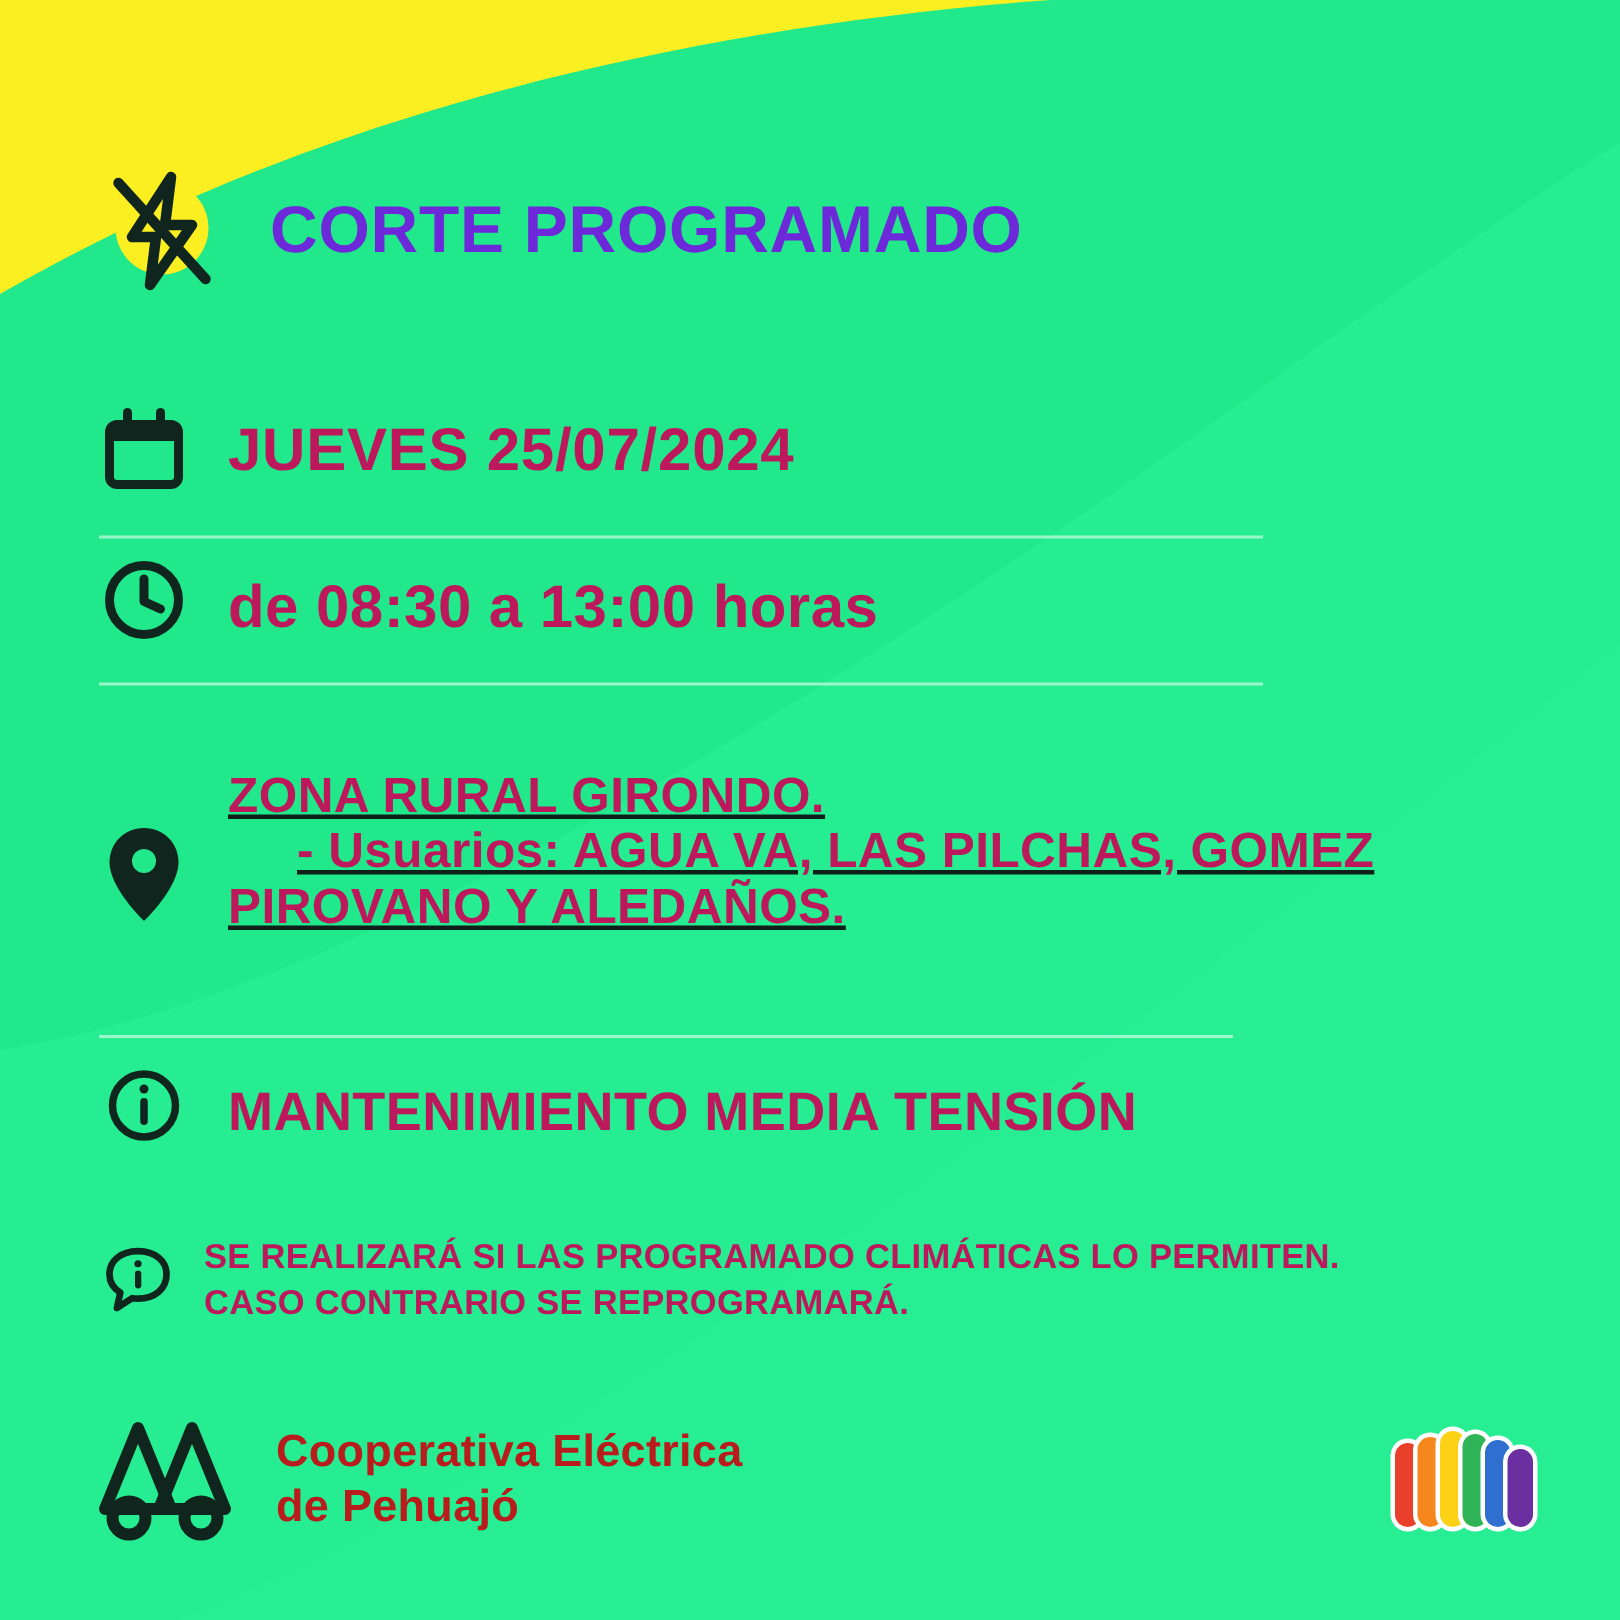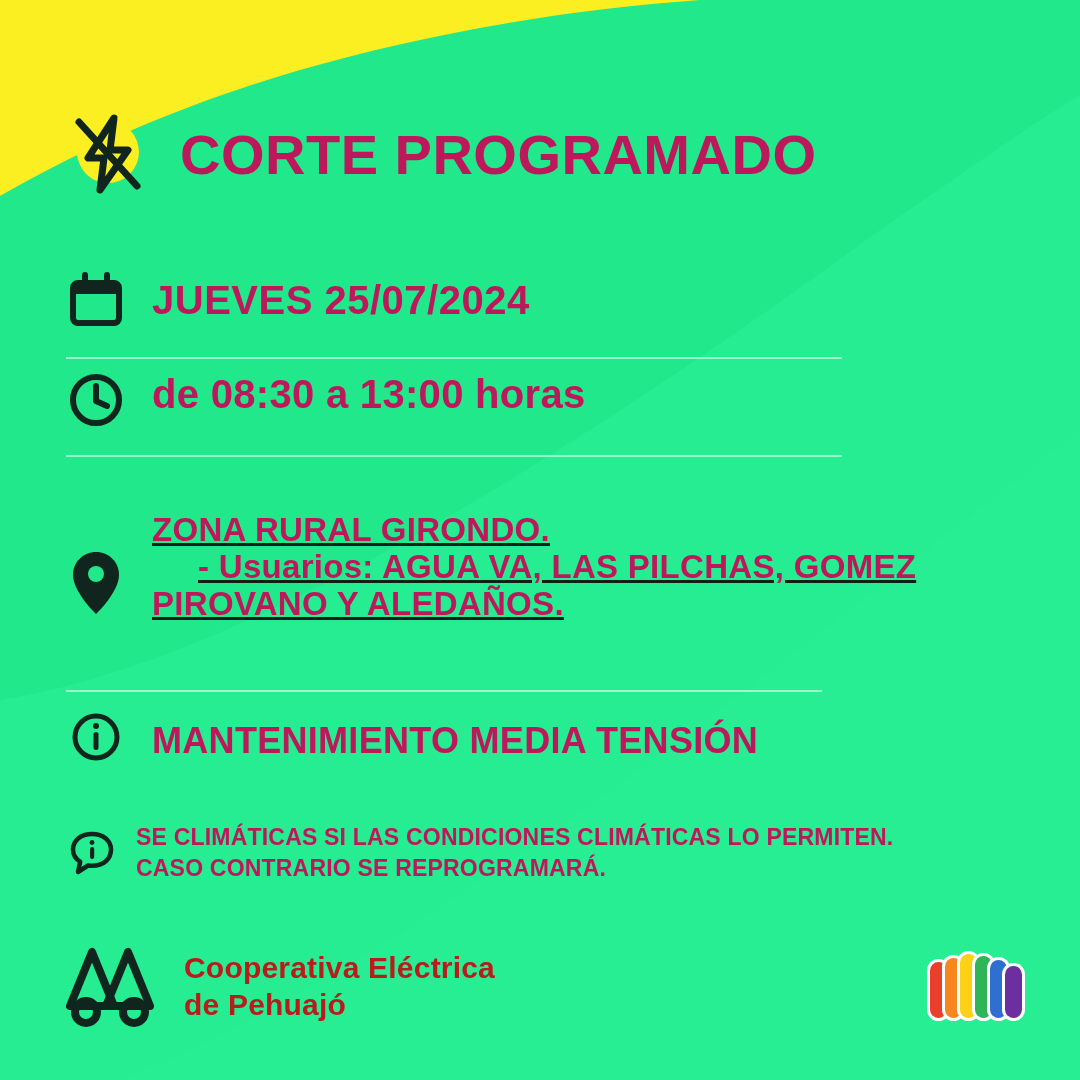--- a/index.html
+++ b/index.html
@@ -39,24 +39,24 @@
     left: 66px; top: 112px;
     display: flex;
     align-items: center;
     gap: 30px;
   }
   .bolt-badge {
     width: 84px; height: 84px;
     position: relative;
   }
   .title {
-    font-size: 56px;
+    font-size: 44px;
     font-weight: 700;
     letter-spacing: 0.5px;
-    color: #be185d;
+    color: #6d28d9;
     white-space: nowrap;
   }
 
   
   .row {
     position: absolute;
     display: flex;
     align-items: flex-start;
     gap: 24px;
   }
@@ -66,21 +66,21 @@
     justify-content: center;
     flex: 0 0 64px;
   }
   .row-text {
     color: #be185d;
   }
 
   .row-date { left: 64px; top: 272px; align-items: center; }
   .row-date .row-text { font-size: 40px; font-weight: 600; letter-spacing: 0.5px; }
 
-  .row-time { left: 64px; top: 372px; align-items: flex-start; }
+  .row-time { left: 64px; top: 372px; align-items: flex-end; }
   .row-time .row-text { font-size: 40px; font-weight: 700; letter-spacing: 0.3px; }
 
   .row-place { left: 64px; top: 512px; text-decoration: underline; }
   .row-place .icon-cell { padding-top: 38px; }
   .row-place .row-text {
     font-size: 33px;
     font-weight: 600;
     line-height: 1.12;
     letter-spacing: 0.3px;
     max-width: 830px;
@@ -219,21 +219,21 @@
 
     <div class="row row-note">
       <div class="icon-cell">
         <svg width="46" height="46" viewBox="0 0 46 46">
           <path d="M23 4 C11.4 4 4 10.8 4 19.5 C4 24.6 6.8 29 11.2 31.7 L9 42 L19 35.5 C20.3 35.7 21.6 35.8 23 35.8 C34.6 35.8 42 29 42 19.5 C42 10.8 34.6 4 23 4 Z" fill="none" stroke="#10251D" stroke-width="4.5" stroke-linejoin="round"></path>
           <circle cx="23" cy="12.5" r="2.4" fill="#10251D"></circle>
           <rect x="21" y="17" width="4.2" height="12" rx="2.1" fill="#10251D"></rect>
         </svg>
       </div>
       <div class="row-text">
-        <div>SE CLIMÁTICAS SI LAS CONDICIONES CLIMÁTICAS LO PERMITEN.</div>
+        <div>SE REALIZARÁ SI LAS PROGRAMADO CLIMÁTICAS LO PERMITEN.</div>
         <div>CASO CONTRARIO SE REPROGRAMARÁ.</div>
       </div>
     </div>
 
     <div class="footer">
       <div>
         <svg width="96" height="84" viewBox="0 0 96 84">
           <path d="M30 8 L8 62 H52 Z" fill="none" stroke="#10251D" stroke-width="8" stroke-linejoin="round"></path>
           <path d="M66 8 L44 62 H88 Z" fill="none" stroke="#10251D" stroke-width="8" stroke-linejoin="round"></path>
           <circle cx="24" cy="68" r="11" fill="none" stroke="#10251D" stroke-width="8"></circle>

